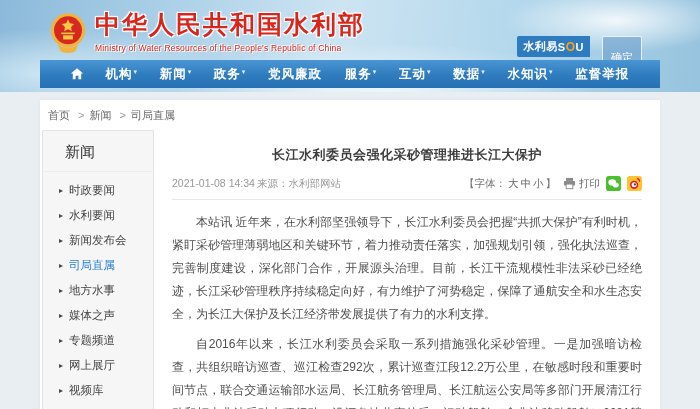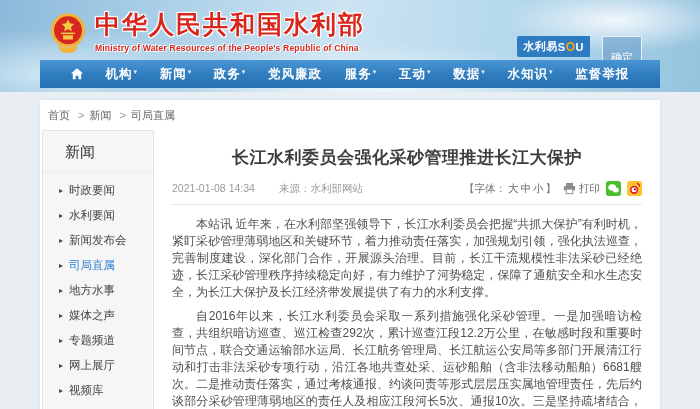--- a/index.html
+++ b/index.html
@@ -13,21 +13,21 @@
       radial-gradient(220px 60px at 8% 80%, rgba(214,236,246,.9), rgba(214,236,246,0) 75%),
       radial-gradient(300px 70px at 55% 100%, rgba(245,252,255,.8), rgba(245,252,255,0) 70%),
       linear-gradient(100deg,#8cb9da 0%,#a9cfe7 22%,#cde4f2 48%,#b4d8ec 72%,#96c3de 100%);
   }
   .hero-inner { position:relative; width:620px; height:100%; margin:0 auto; }
 
   .brand { position:absolute; left:10px; top:8px; display:flex; align-items:flex-end; gap:9px; cursor:pointer; }
   .emblem { width:36px; height:40px; flex:none; }
   .site-cn { font-size:25px; font-weight:bold; color:#d9261c; letter-spacing:2px; white-space:nowrap;
     text-shadow:-1px -1px 0 #fff,1px -1px 0 #fff,-1px 1px 0 #fff,1px 1px 0 #fff,0 0 3px #fff; }
-  .site-en { font-size:8.5px; font-weight:bold; color:#d9261c; letter-spacing:.2px; margin-top:2px;
+  .site-en { font-size:8.5px; font-weight:normal; color:#d9261c; letter-spacing:.2px; margin-top:2px;
     text-shadow:0 0 2px #fff,1px 1px 0 #fff,-1px -1px 0 #fff; }
 
   
   .searchbar { position:absolute; right:18px; top:36px; display:flex; align-items:stretch; height:21px; font-size:11px;justify-content:space-between; }
   .search-brand { background:#2e7bc0; color:#fff; font-weight:bold; display:flex; align-items:center;
     padding:0 6px; border-radius:2px 0 0 2px; letter-spacing:.5px; }
   .search-brand .o { color:#f7a21b; font-size:12px; }
   .search-box { position:relative; width:150px; background:#fff; border:1px solid #fff; }
   .search-box input { width:100%; height:100%; border:0; outline:0; font-size:11px; padding:0 18px 0 7px; background:transparent; }
   .ph { position:absolute; left:7px; top:50%; transform:translateY(-50%); font-size:10.5px; color:#b7a789; pointer-events:none; white-space:nowrap; }
@@ -57,31 +57,31 @@
   
   .sidebar { flex:none; width:112px; background:#f6f6f6; border:1px solid #e4e4e4; padding-bottom:30px; }
   .sb-title { font-size:15px; color:#333; padding:12px 0 9px 22px; border-bottom:1px solid #ececec; }
   .sb-list { padding-top:6px; }
   .sb-item { display:flex; align-items:center; padding:5px 4px 5px 16px; font-size:11.5px; color:#454545; cursor:pointer; }
   .sb-item .arr { font-size:8px; color:#444; margin-right:6px; }
   .sb-item.active .lbl { color:#2a7dd2; }
 
   
   .article { flex:1; padding:0 16px 0 18px; min-width:0; }
-  .a-title { text-align:center; font-size:17px; font-weight:bold; color:#3d3d3d; padding:16px 0 12px; letter-spacing:.5px; }
+  .a-title { text-align:center; font-size:13px; font-weight:bold; color:#3d3d3d; padding:16px 0 12px; letter-spacing:.5px; }
   .a-meta { display:flex; justify-content:space-between; align-items:center; font-size:10.5px; color:#999;
     padding-bottom:8px; border-bottom:1px solid #e7e7e7; }
-  .a-meta .left { display:flex; gap:24px; }
+  .a-meta .left { display:flex; gap:2px; }
   .a-meta .right { display:flex; align-items:center; gap:6px; color:#666; }
   .fontctl span { cursor:pointer; margin:0 1px; }
   .fontctl .br { cursor:default; color:#777; }
   .printbtn { display:flex; align-items:center; gap:3px; cursor:pointer; color:#666; }
   .share-ic { width:15px; height:15px; cursor:pointer; display:block; }
   .a-body { padding-top:4px; }
-  .a-body p { font-size:12px; line-height:17px; color:#4f4f4f; text-indent:2em; text-align:justify; margin:7px 0; }
+  .a-body p { font-size:12px; line-height:23px; color:#4f4f4f; text-indent:2em; text-align:justify; margin:7px 0; }
 </style>
 </head>
 <body>
 
 <div class="hero">
   <div class="hero-inner">
 
     <div class="brand">
       <svg class="emblem" viewBox="0 0 40 44">
         <circle cx="20" cy="19" r="19" fill="#f0b43c"></circle>

